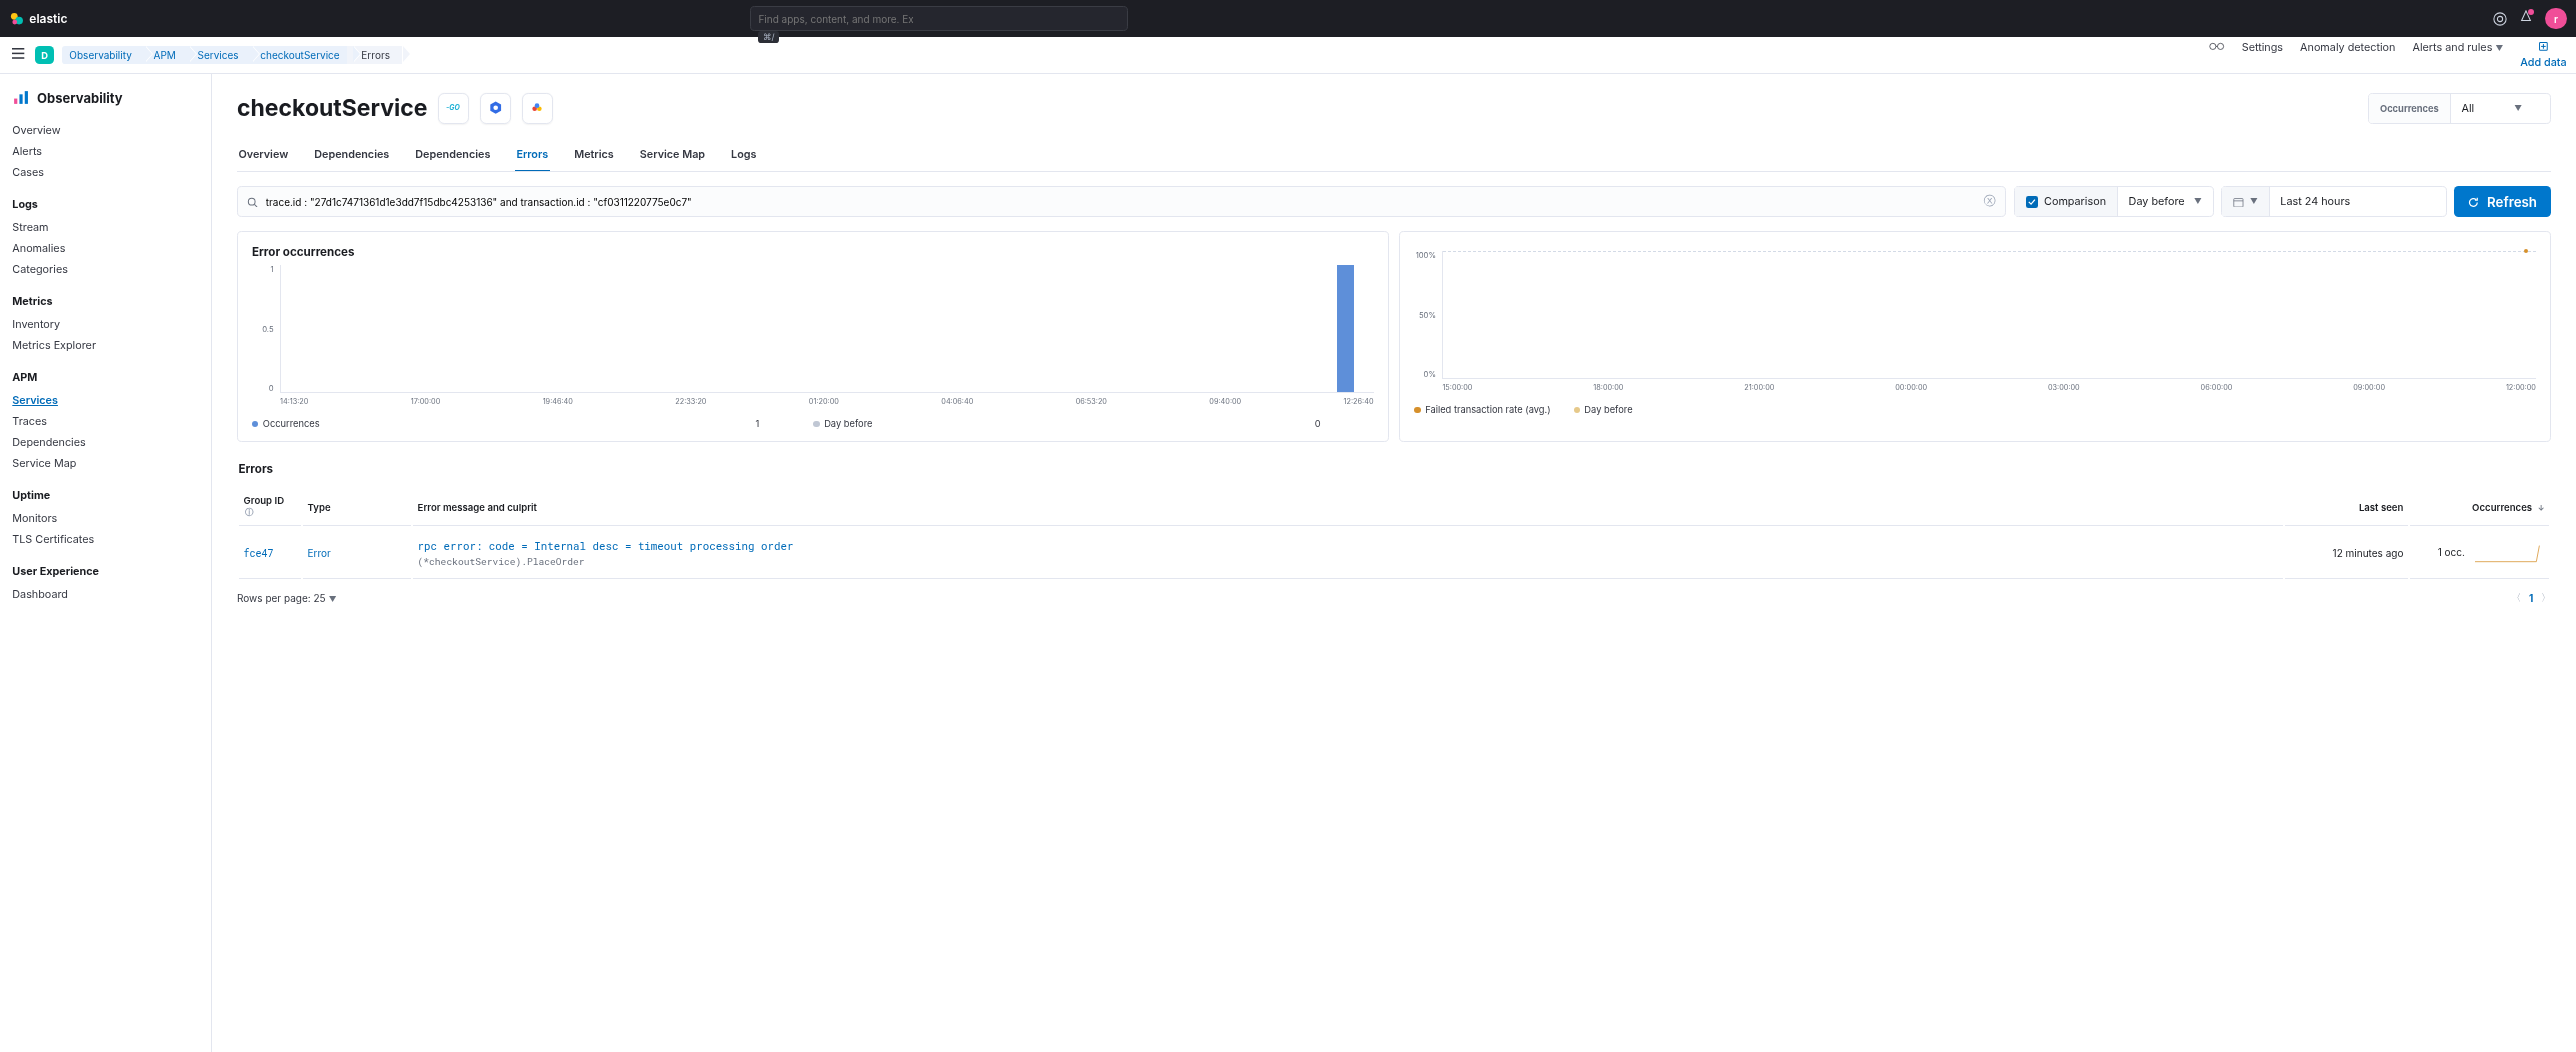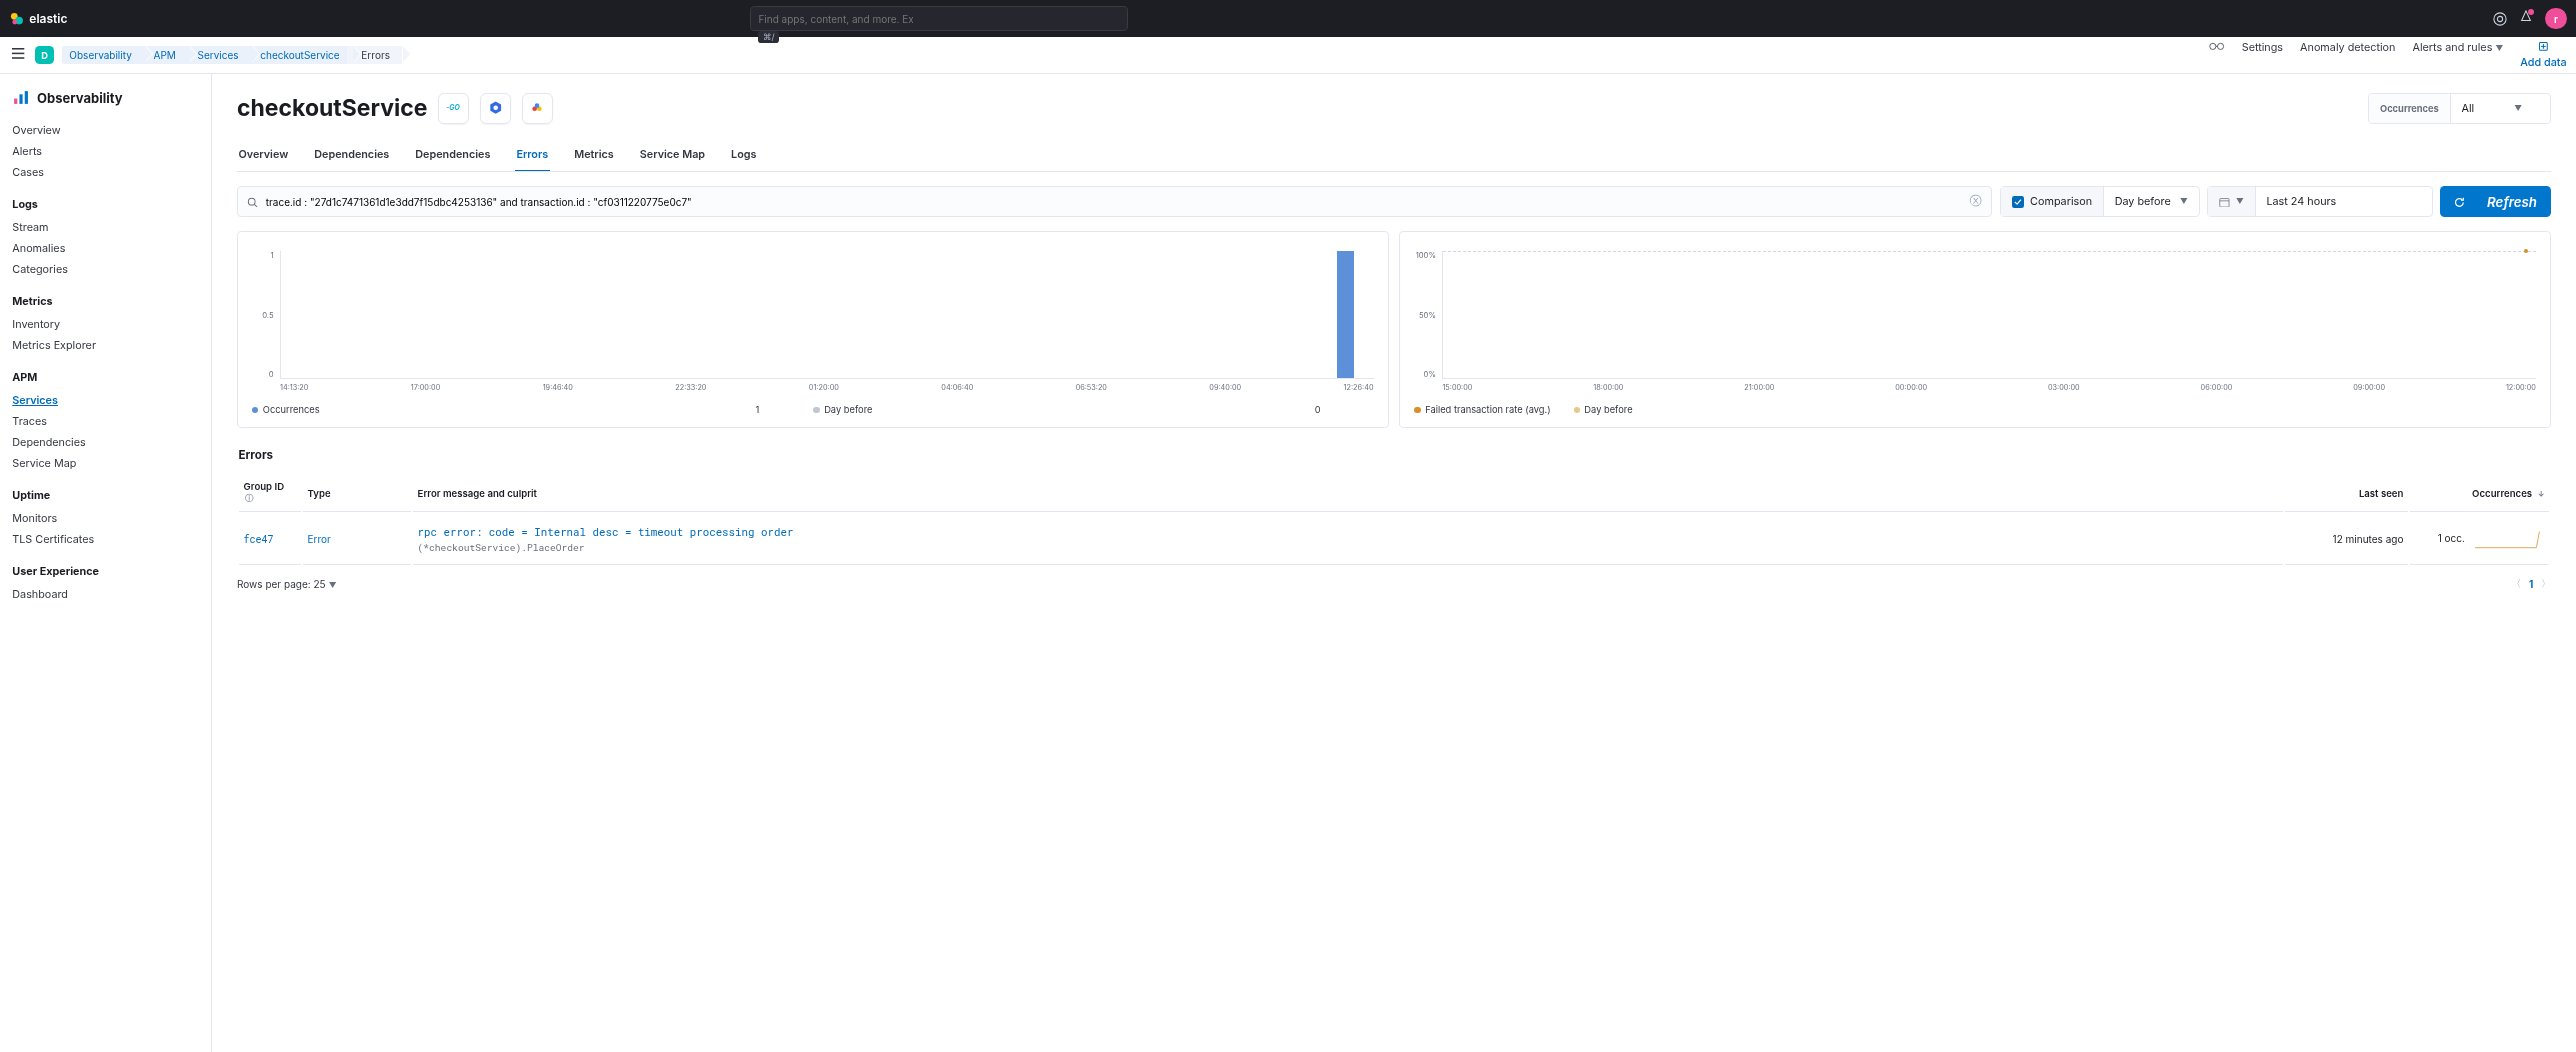--- a/index.html
+++ b/index.html
@@ -55,21 +55,21 @@
 .tab.active { color:#006bb8; border-bottom-color:#006bb8;}
 
 .filter-row{ display:flex; gap:7.7px; margin:14px 0;}
 .search-box{ flex:1; display:flex; align-items:center; border:0.8px solid #e3e6ef; border-radius:4.6px; height:31px; padding:0 9.3px; gap:7.7px; background:#fbfcfd;}
 .search-box input{ flex:1; border:none; outline:none; background:transparent; font-size:10px;}
 .clear-btn{ color:#98a2b3; cursor:pointer; font-size:12.3px;}
 .combo{ display:flex; align-items:center; border:0.8px solid #e3e6ef; border-radius:4.6px; height:31px;}
 .combo-part{ display:flex; align-items:center; height:100%; padding:0 10.8px; gap:6.2px; font-size:10.8px;}
 .combo-part.gray{ background:#f5f7fa;}
 .combo-part.border-l{border-left:0.8px solid #e3e6ef;}
-.refresh-btn{ background:#07c; color:#fff; border:none; border-radius:4.6px; height:31px; padding:0 14px; font-weight:600; display:flex; align-items:center; gap:22px; cursor:pointer;font-style:italic;}
+.refresh-btn{ background:#07c; color:#fff; border:none; border-radius:4.6px; height:31px; padding:0 14px; font-weight:600; display:flex; align-items:center; gap:8px; cursor:pointer;}
 .checkbox{ width:12.3px; height:12.3px; background:#006bb8; border-radius:2.3px; display:inline-flex; align-items:center; justify-content:center;}
 .checkbox svg{width:7.7px;height:7.7px;}
 
 .panels{ display:flex; gap:10.8px; margin-bottom:14px;}
 .panel{ flex:1; border:0.8px solid #e3e6ef; border-radius:4.6px; padding:12.3px 14px;}
 .panel h3{font-size:11.6px; font-weight:700; margin-bottom:4.6px; display:flex; align-items:center; gap:4.6px;}
 .chart-area{ position:relative; height:147px; margin:6.2px 0 4.6px 0;}
 .y-axis{position:absolute; left:0; top:0; bottom:18.5px; width:21.6px; display:flex; flex-direction:column; justify-content:space-between; text-align:right; font-size:7.7px; color:#69707d;}
 .plot{position:absolute; left:28px; right:0; top:0; bottom:18.5px; border-left:0.8px solid #e3e6ef; border-bottom:0.8px solid #e3e6ef;}
 .x-axis{position:absolute; left:28px; right:0; bottom:0; height:15.4px; display:flex; justify-content:space-between; font-size:7.3px; color:#69707d;}
@@ -296,20 +296,21 @@
             <path d="M12 7a5 5 0 1 1-1.5-3.5"></path>
             <polyline points="12,1 12,4 9,4"></polyline>
           </svg>
         <span>Refresh</span>
       </button>
     </div>
 
     <div class="panels">
 
       <div class="panel">
+        <h3>Error occurrences</h3>
         <div class="chart-area">
           <div class="y-axis">
             <span>1</span>
             <span>0.5</span>
             <span>0</span>
           </div>
           <div class="plot">
             <div class="bar-single" style="height:100%; right:20px;"></div>
           </div>
           <div class="x-axis">

